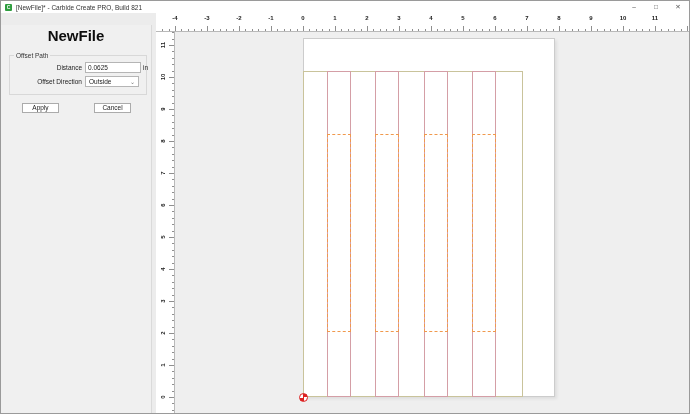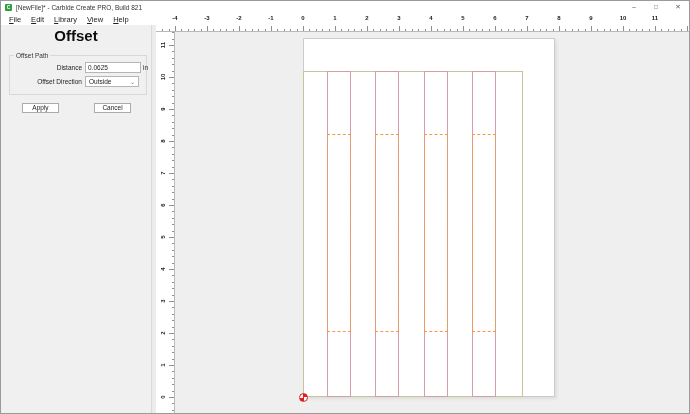--- a/index.html
+++ b/index.html
@@ -74,30 +74,23 @@
   <div class="titlebar">
     <div class="app-logo">C</div>
     <span class="win-title">[NewFile]* - Carbide Create PRO, Build 821</span>
     <div class="win-controls">
       <span class="win-btn">–</span>
       <span class="win-btn">□</span>
       <span class="win-btn">✕</span>
     </div>
   </div>
 
-  <div class="menubar">
-      <span class="menu-item"><u>F</u>ile</span>
-      <span class="menu-item"><u>E</u>dit</span>
-      <span class="menu-item"><u>L</u>ibrary</span>
-      <span class="menu-item"><u>V</u>iew</span>
-      <span class="menu-item"><u>H</u>elp</span>
-    </div>
 
   <div class="side-panel">
-    <div class="panel-title">Offset</div>
+    <div class="panel-title">NewFile</div>
 
     <div class="groupbox">
       <span class="group-label">Offset Path</span>
 
       <label class="form-label" style="top:8px;">Distance</label>
       <input class="txt-input" style="top: 6px;" value="0.0625">
       <span class="unit" style="top:8px;">in</span>
 
       <label class="form-label" style="top:22px;">Offset Direction</label>
       <div class="combo">

